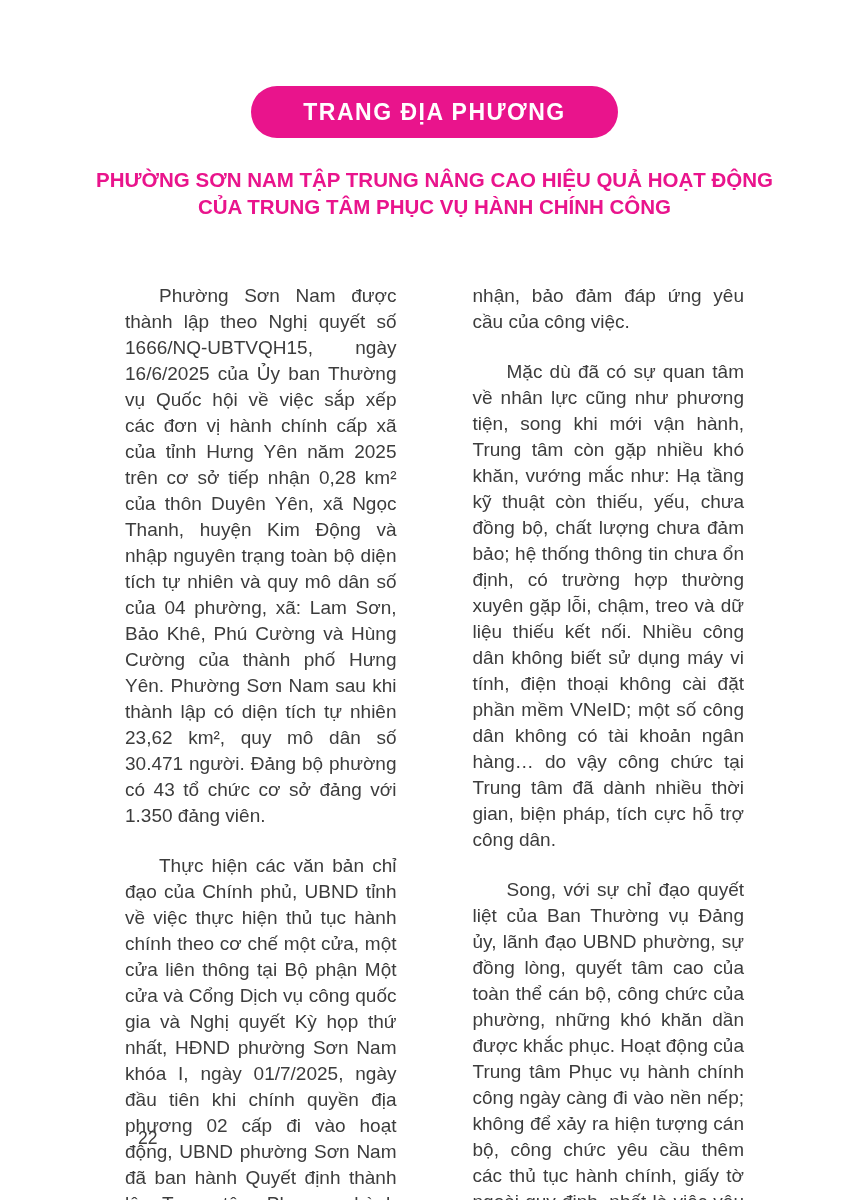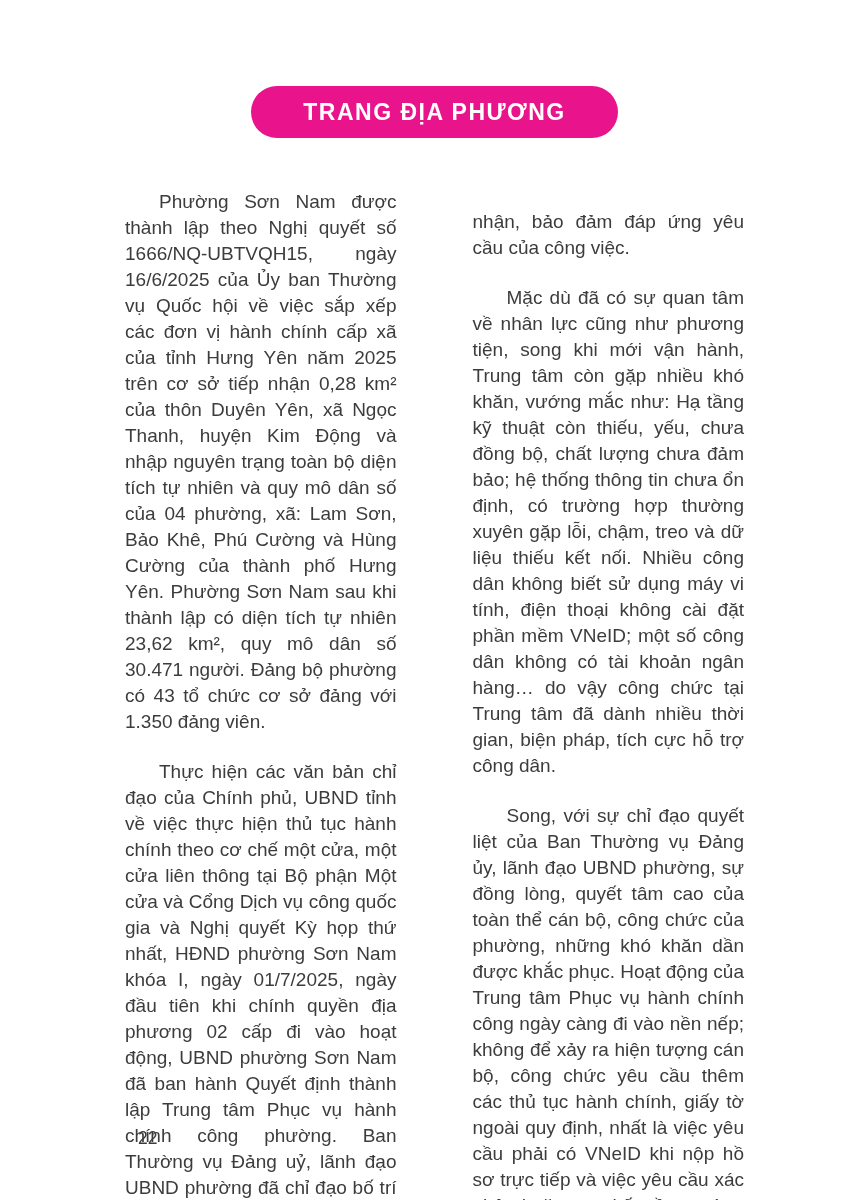--- a/index.html
+++ b/index.html
@@ -52,39 +52,42 @@
     font-size:19px;
     line-height:26px;
     text-align:justify;
   }
   .column p{
     text-indent:34px;
     margin:0;
   }
   .column p.no-indent{
     text-indent:0;
-    margin-top:20px;
   }
   .column p.justify-last{
     text-align-last:justify;
   }
   .page-footer{
     position:absolute;
     left:78px;
     top:1104px;
     font-size:17.5px;
     color:var(--body-text);
     margin-left:36px;
   }
 </style>
 </head>
 <body>
 
 <header class="page-header">
   <div class="section-badge">TRANG ĐỊA PHƯƠNG</div>
+  <h1 class="article-title">
+    <span>PHƯỜNG SƠN NAM TẬP TRUNG NÂNG CAO HIỆU QUẢ HOẠT ĐỘNG</span><br>
+    <span>CỦA TRUNG TÂM PHỤC VỤ HÀNH CHÍNH CÔNG</span>
+  </h1>
 </header>
 
 <main class="article-body">
   <div class="column">
     <p>Phường Sơn Nam được thành lập theo Nghị quyết số 1666/NQ-UBTVQH15, ngày 16/6/2025 của Ủy ban Thường vụ Quốc hội về việc sắp xếp các đơn vị hành chính cấp xã của tỉnh Hưng Yên năm 2025 trên cơ sở tiếp nhận 0,28 km² của thôn Duyên Yên, xã Ngọc Thanh, huyện Kim Động và nhập nguyên trạng toàn bộ diện tích tự nhiên và quy mô dân số của 04 phường, xã: Lam Sơn, Bảo Khê, Phú Cường và Hùng Cường của thành phố Hưng Yên. Phường Sơn Nam sau khi thành lập có diện tích tự nhiên 23,62 km², quy mô dân số 30.471 người. Đảng bộ phường có 43 tổ chức cơ sở đảng với 1.350 đảng viên.</p>
     <p class="justify-last">Thực hiện các văn bản chỉ đạo của Chính phủ, UBND tỉnh về việc thực hiện thủ tục hành chính theo cơ chế một cửa, một cửa liên thông tại Bộ phận Một cửa và Cổng Dịch vụ công quốc gia và Nghị quyết Kỳ họp thứ nhất, HĐND phường Sơn Nam khóa I, ngày 01/7/2025, ngày đầu tiên khi chính quyền địa phương 02 cấp đi vào hoạt động, UBND phường Sơn Nam đã ban hành Quyết định thành lập Trung tâm Phục vụ hành chính công phường. Ban Thường vụ Đảng uỷ, lãnh đạo UBND phường đã chỉ đạo bố trí các đồng chí có trình độ chuyên môn, nghiệp vụ phù hợp vào các lĩnh vực tương ứng. Trung tâm được lắp đặt, bố trí đầy đủ đường truyền internet tốc độ cao, máy tính, máy in, máy scan tại các quầy tiếp</p>
   </div>
   <div class="column">
     <p class="no-indent">nhận, bảo đảm đáp ứng yêu cầu của công việc.</p>
     <p>Mặc dù đã có sự quan tâm về nhân lực cũng như phương tiện, song khi mới vận hành, Trung tâm còn gặp nhiều khó khăn, vướng mắc như: Hạ tầng kỹ thuật còn thiếu, yếu, chưa đồng bộ, chất lượng chưa đảm bảo; hệ thống thông tin chưa ổn định, có trường hợp thường xuyên gặp lỗi, chậm, treo và dữ liệu thiếu kết nối. Nhiều công dân không biết sử dụng máy vi tính, điện thoại không cài đặt phần mềm VNeID; một số công dân không có tài khoản ngân hàng… do vậy công chức tại Trung tâm đã dành nhiều thời gian, biện pháp, tích cực hỗ trợ công dân.</p>

